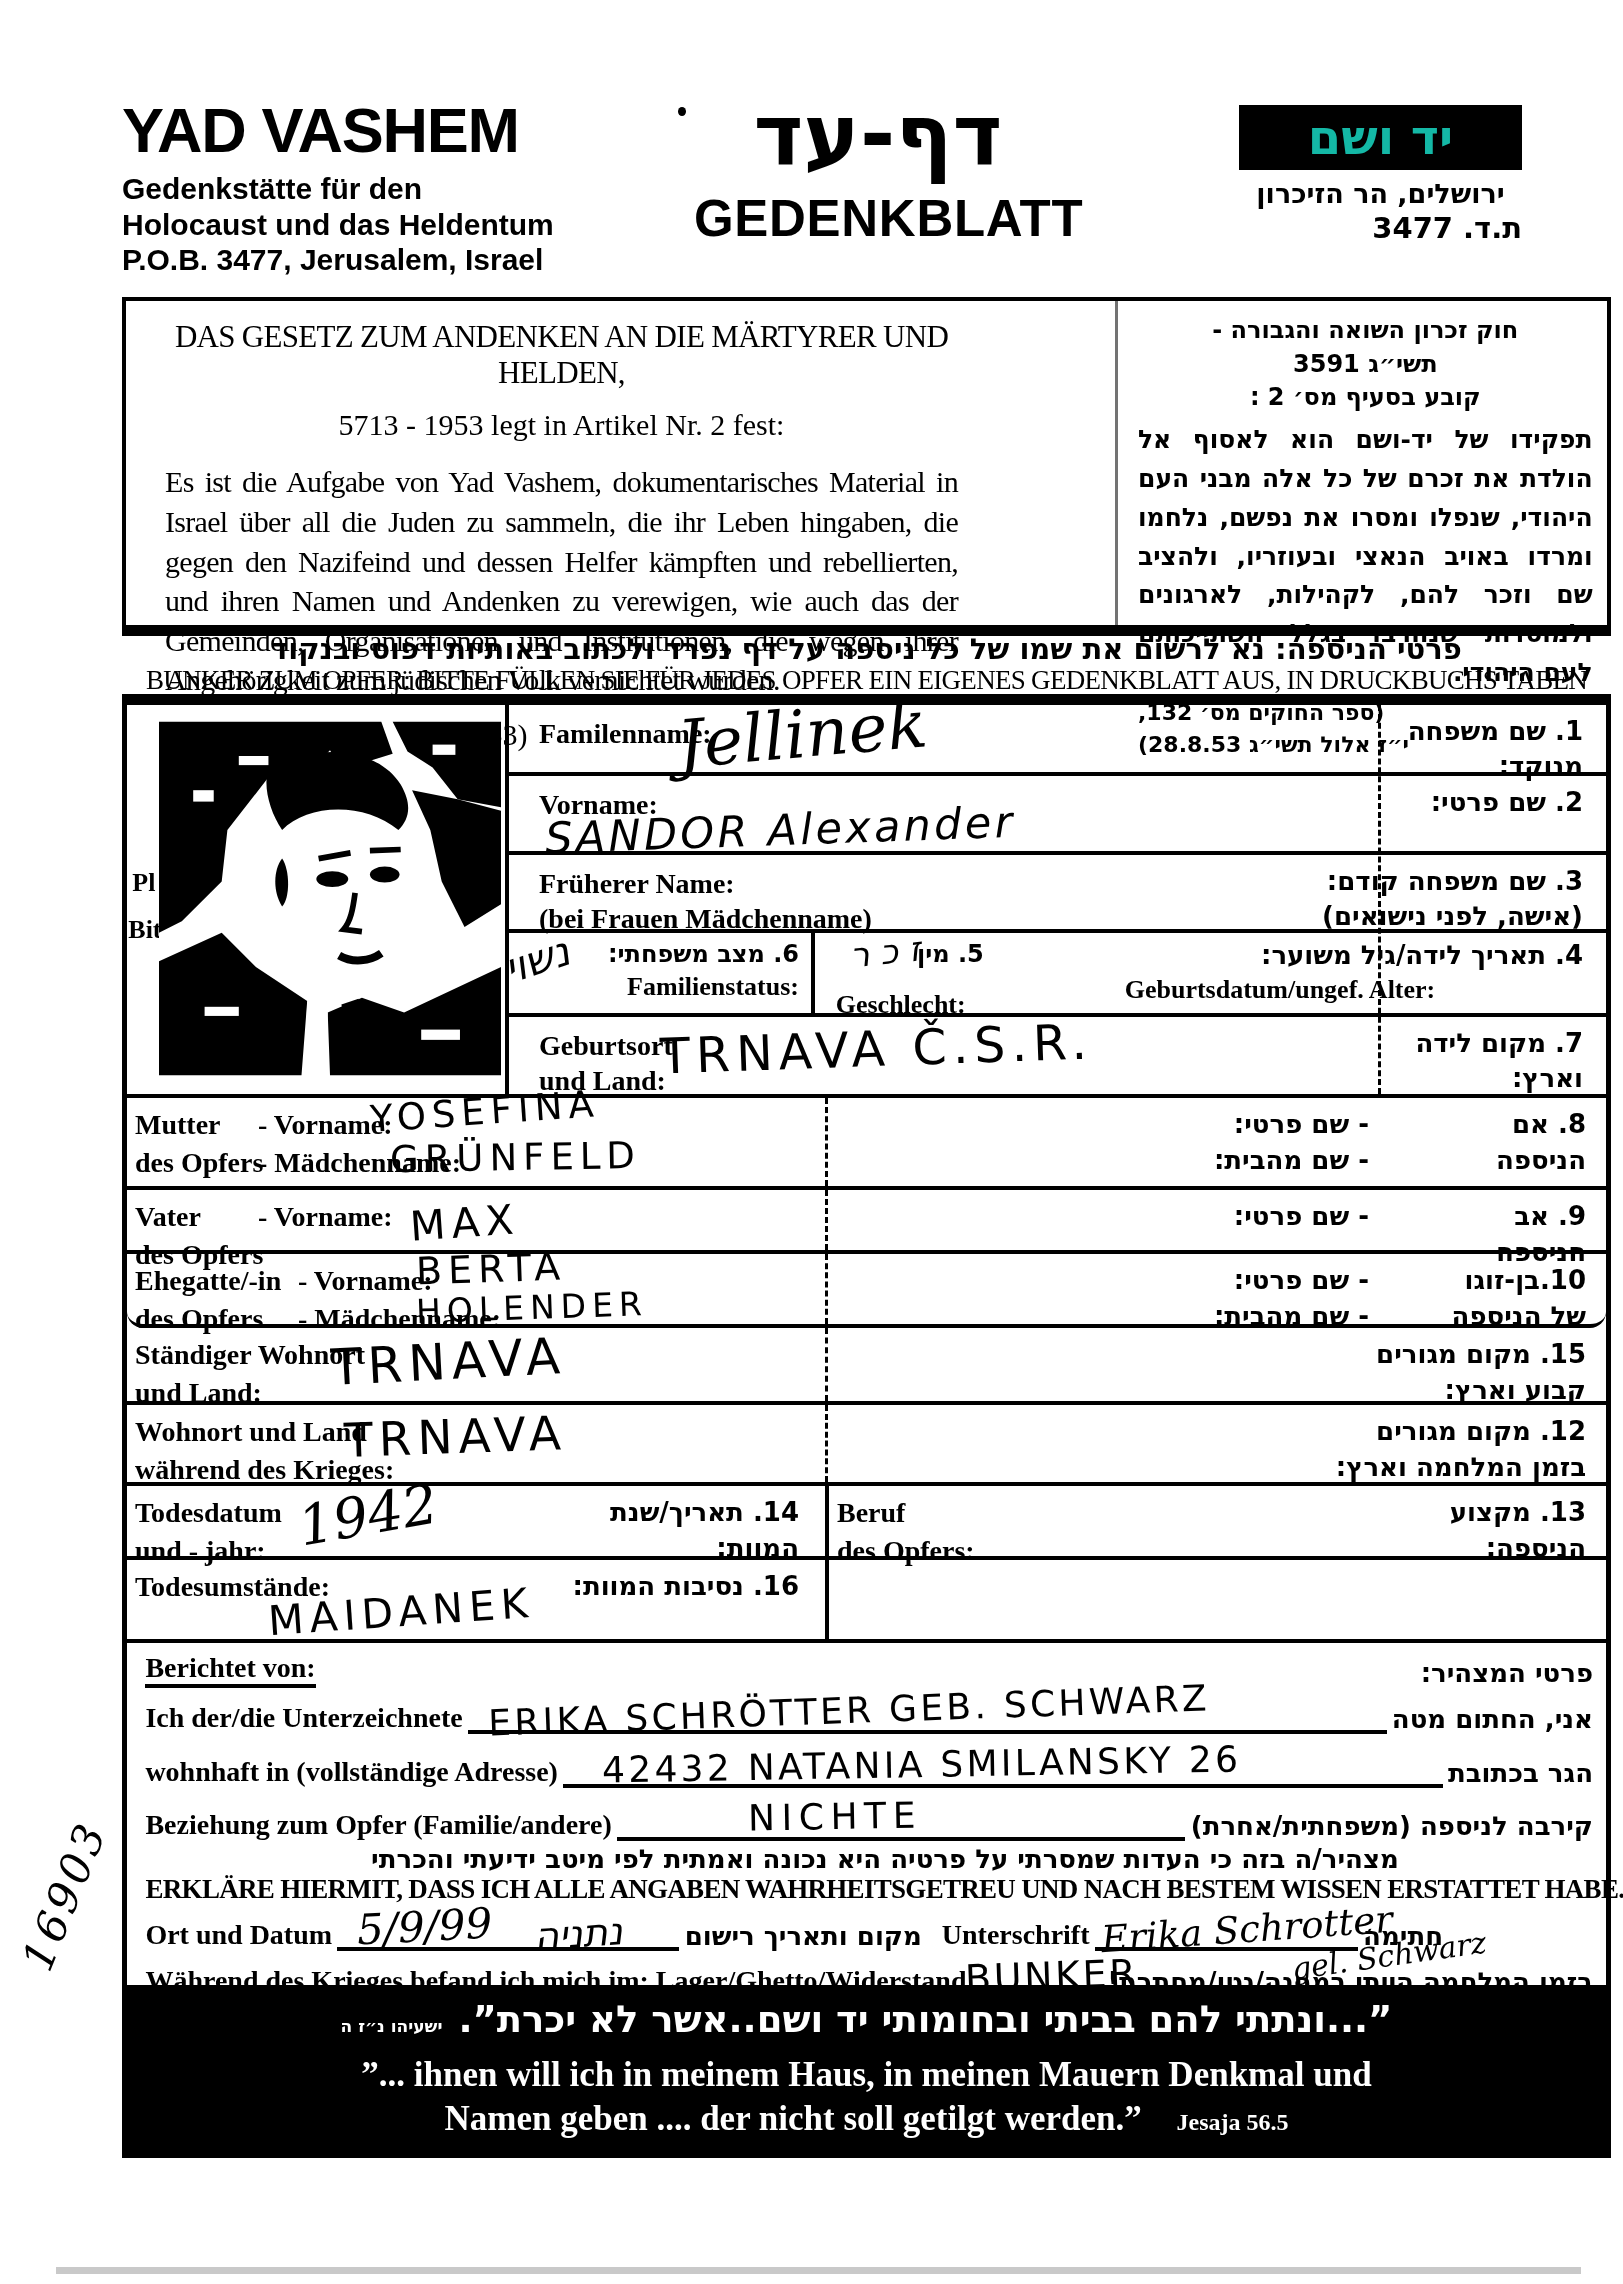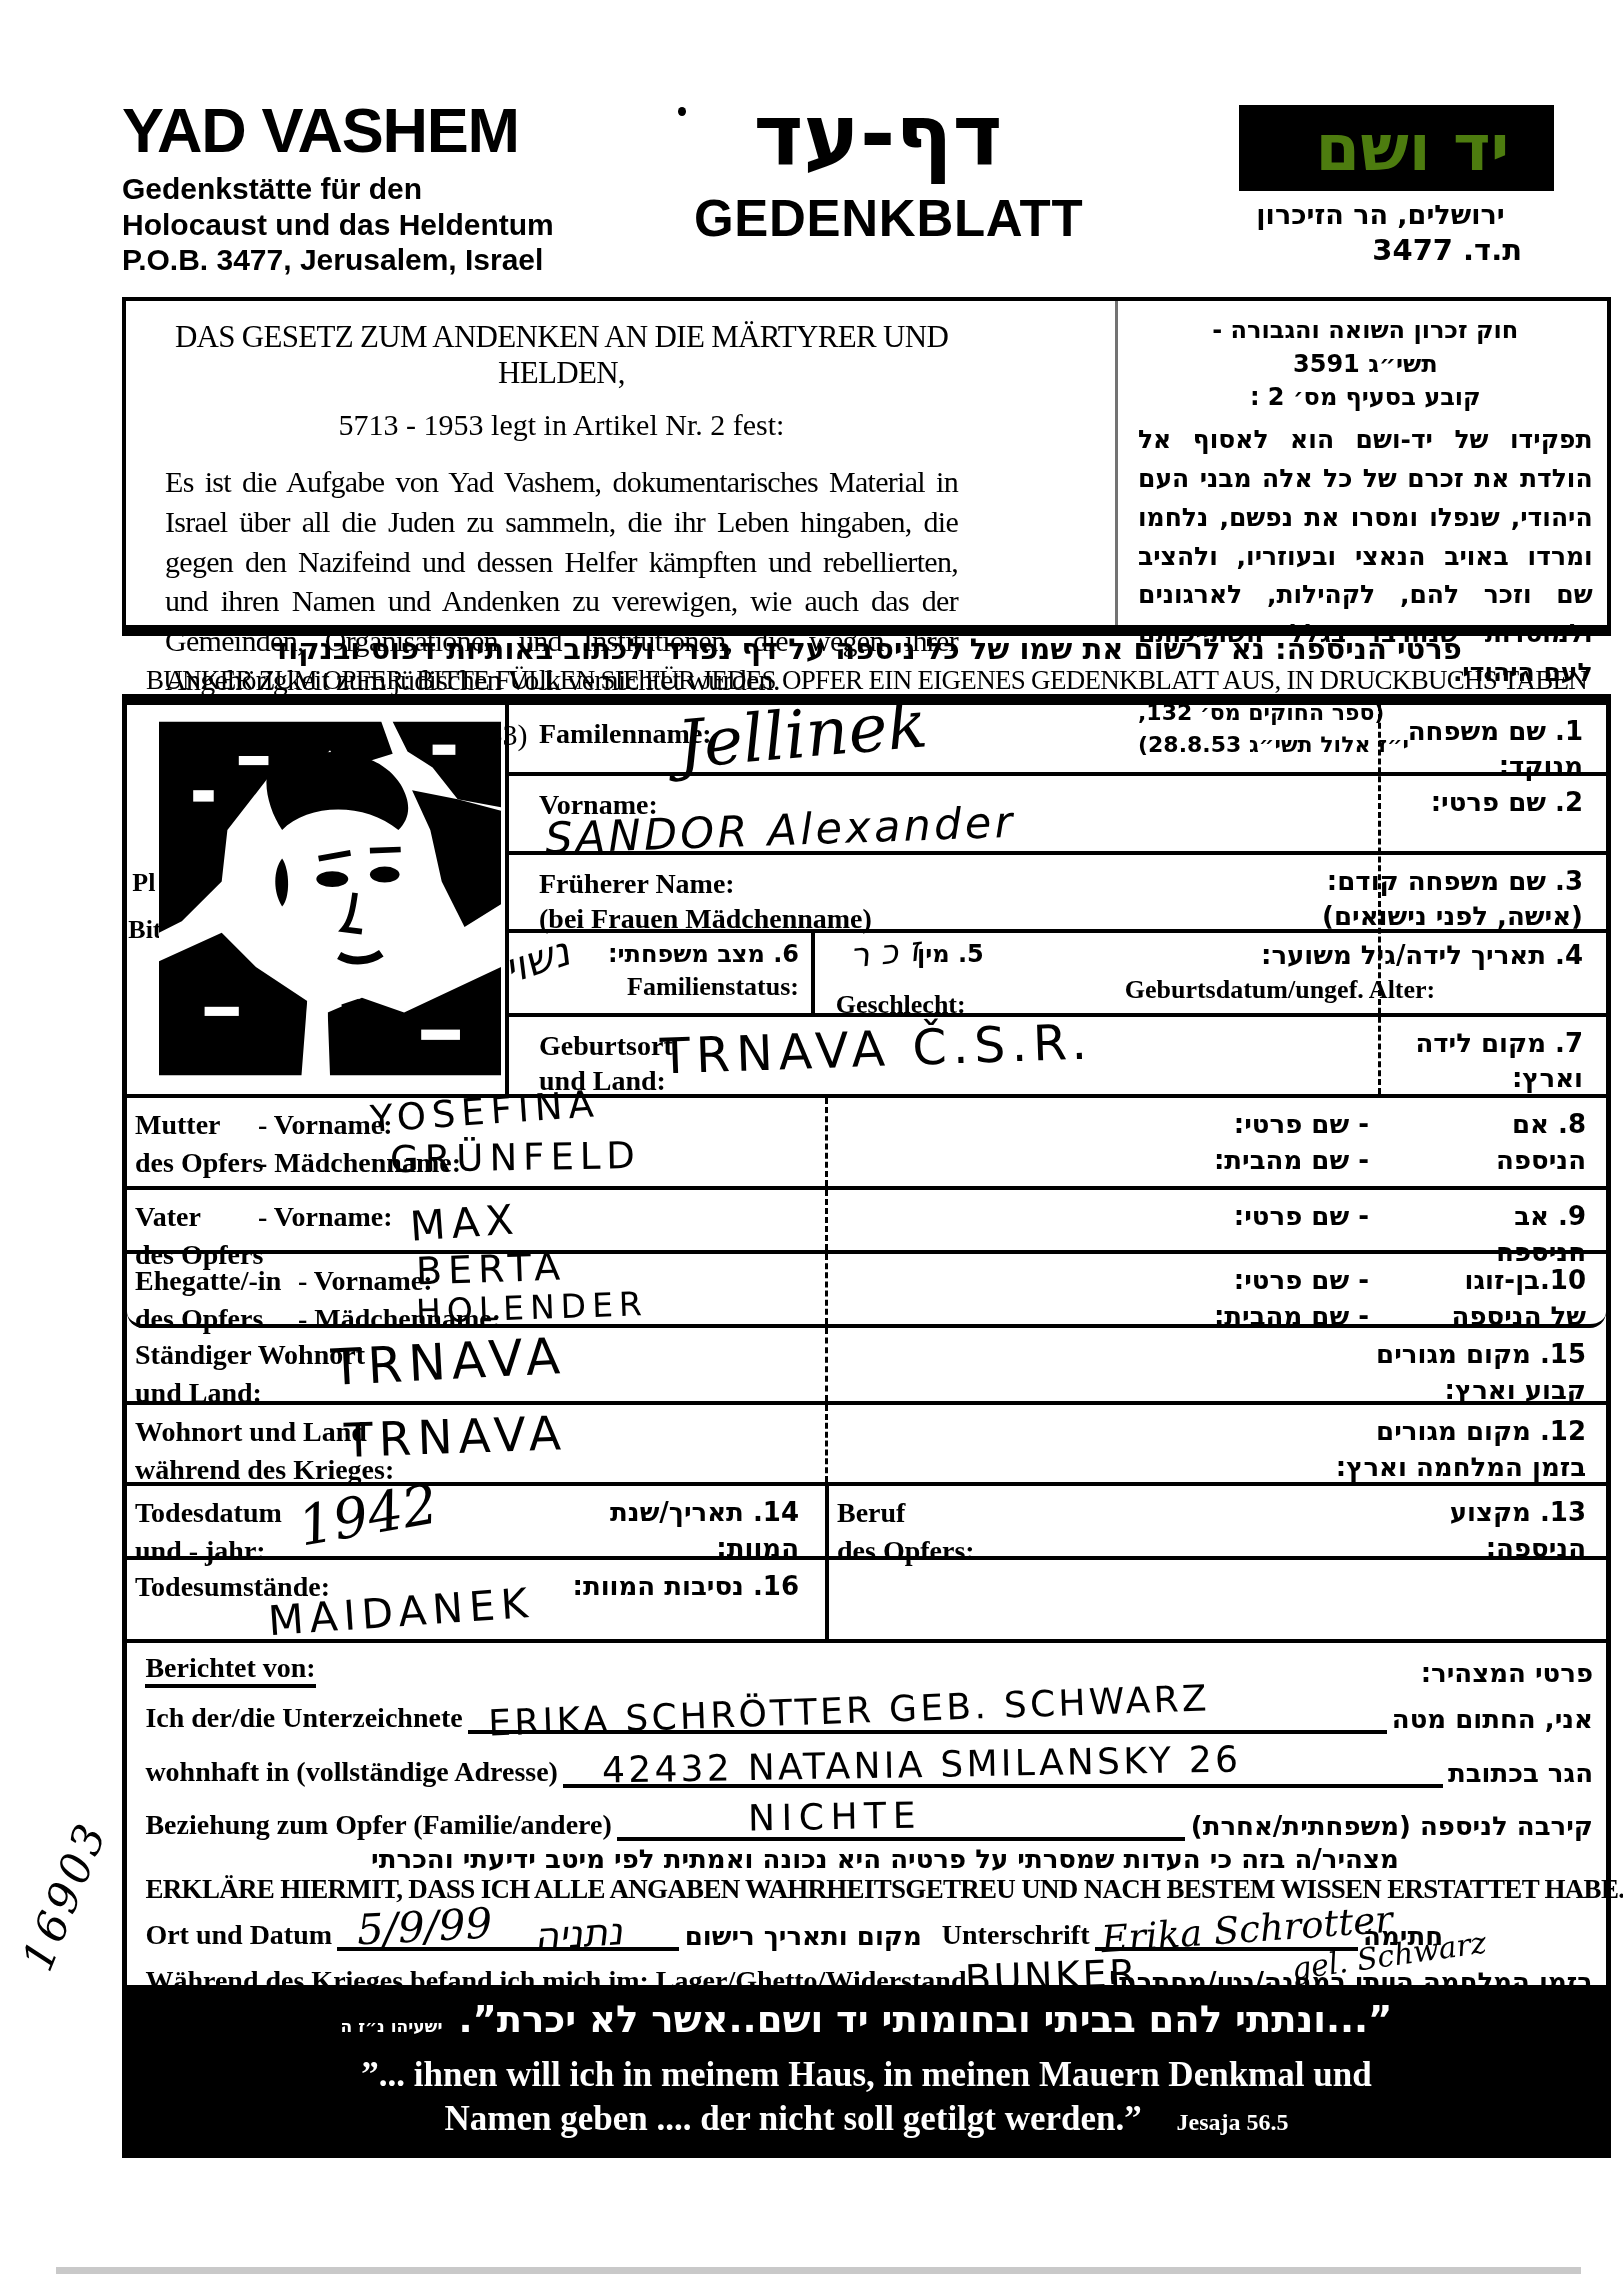--- a/index.html
+++ b/index.html
@@ -8,22 +8,22 @@
   .abs{position:absolute;}
   
   .hdr-left{left:122px;top:99px;width:473px;}
   .hdr-title{font-family:"Liberation Sans",sans-serif;font-weight:bold;font-size:63px;
              letter-spacing:-1.3px;line-height:1;}
   .hdr-sub{font-family:"Liberation Sans",sans-serif;font-weight:bold;font-size:30px;line-height:1.18;margin-top:9.2px;}
   .hdr-center{left:694px;top:92px;width:368px;text-align:center;}
   .hdr-heb-title{font-family:"DejaVu Sans",sans-serif;font-weight:bold;font-size:85px;line-height:1;direction:rtl;}
   .hdr-ger-title{font-family:"Liberation Sans",sans-serif;font-weight:bold;font-size:51px;letter-spacing:0.7px;margin-top:12px;}
   .hdr-right{left:1239px;top:105px;width:283px;text-align:center;}
-  .logo-box{background:#000;color:#4d7c0f;font-family:"DejaVu Sans",sans-serif;font-weight:bold;
-            font-size:64px;line-height:1.35;direction:rtl;width:100%;padding-left:32px;}
+  .logo-box{background:#000;color:#14b8a6;font-family:"DejaVu Sans",sans-serif;font-weight:bold;
+            font-size:48px;line-height:1.35;direction:rtl;width:100%;}
   .hdr-right-l1{font-family:"DejaVu Sans",sans-serif;font-weight:bold;font-size:27px;direction:rtl;margin-top:8px;}
   .hdr-right-l2{font-family:"DejaVu Sans",sans-serif;font-weight:bold;font-size:29px;direction:rtl;margin-top:2.6px;text-align:right;}
   .dot{width:8px;height:9.2px;background:#000;border-radius:50%;}
   
   .law-box{left:122px;top:297px;width:1489px;height:332px;border:4.6px solid #000;box-sizing:border-box;}
   .law-de{position:absolute;left:0;top:0;width:868px;height:100%;box-sizing:border-box;padding:18.4px 36px 0 39px;}
   .law-de-t1{font-size:31px;text-align:center;letter-spacing:-0.7px;}
   .law-de-t2{font-size:30px;text-align:center;margin-top:17px;}
   .law-de-body{font-size:30px;text-align:justify;line-height:1.32;margin-top:20px;letter-spacing:-0.7px;}
   .law-de-ref{font-size:30px;margin-top:18.4px;}

